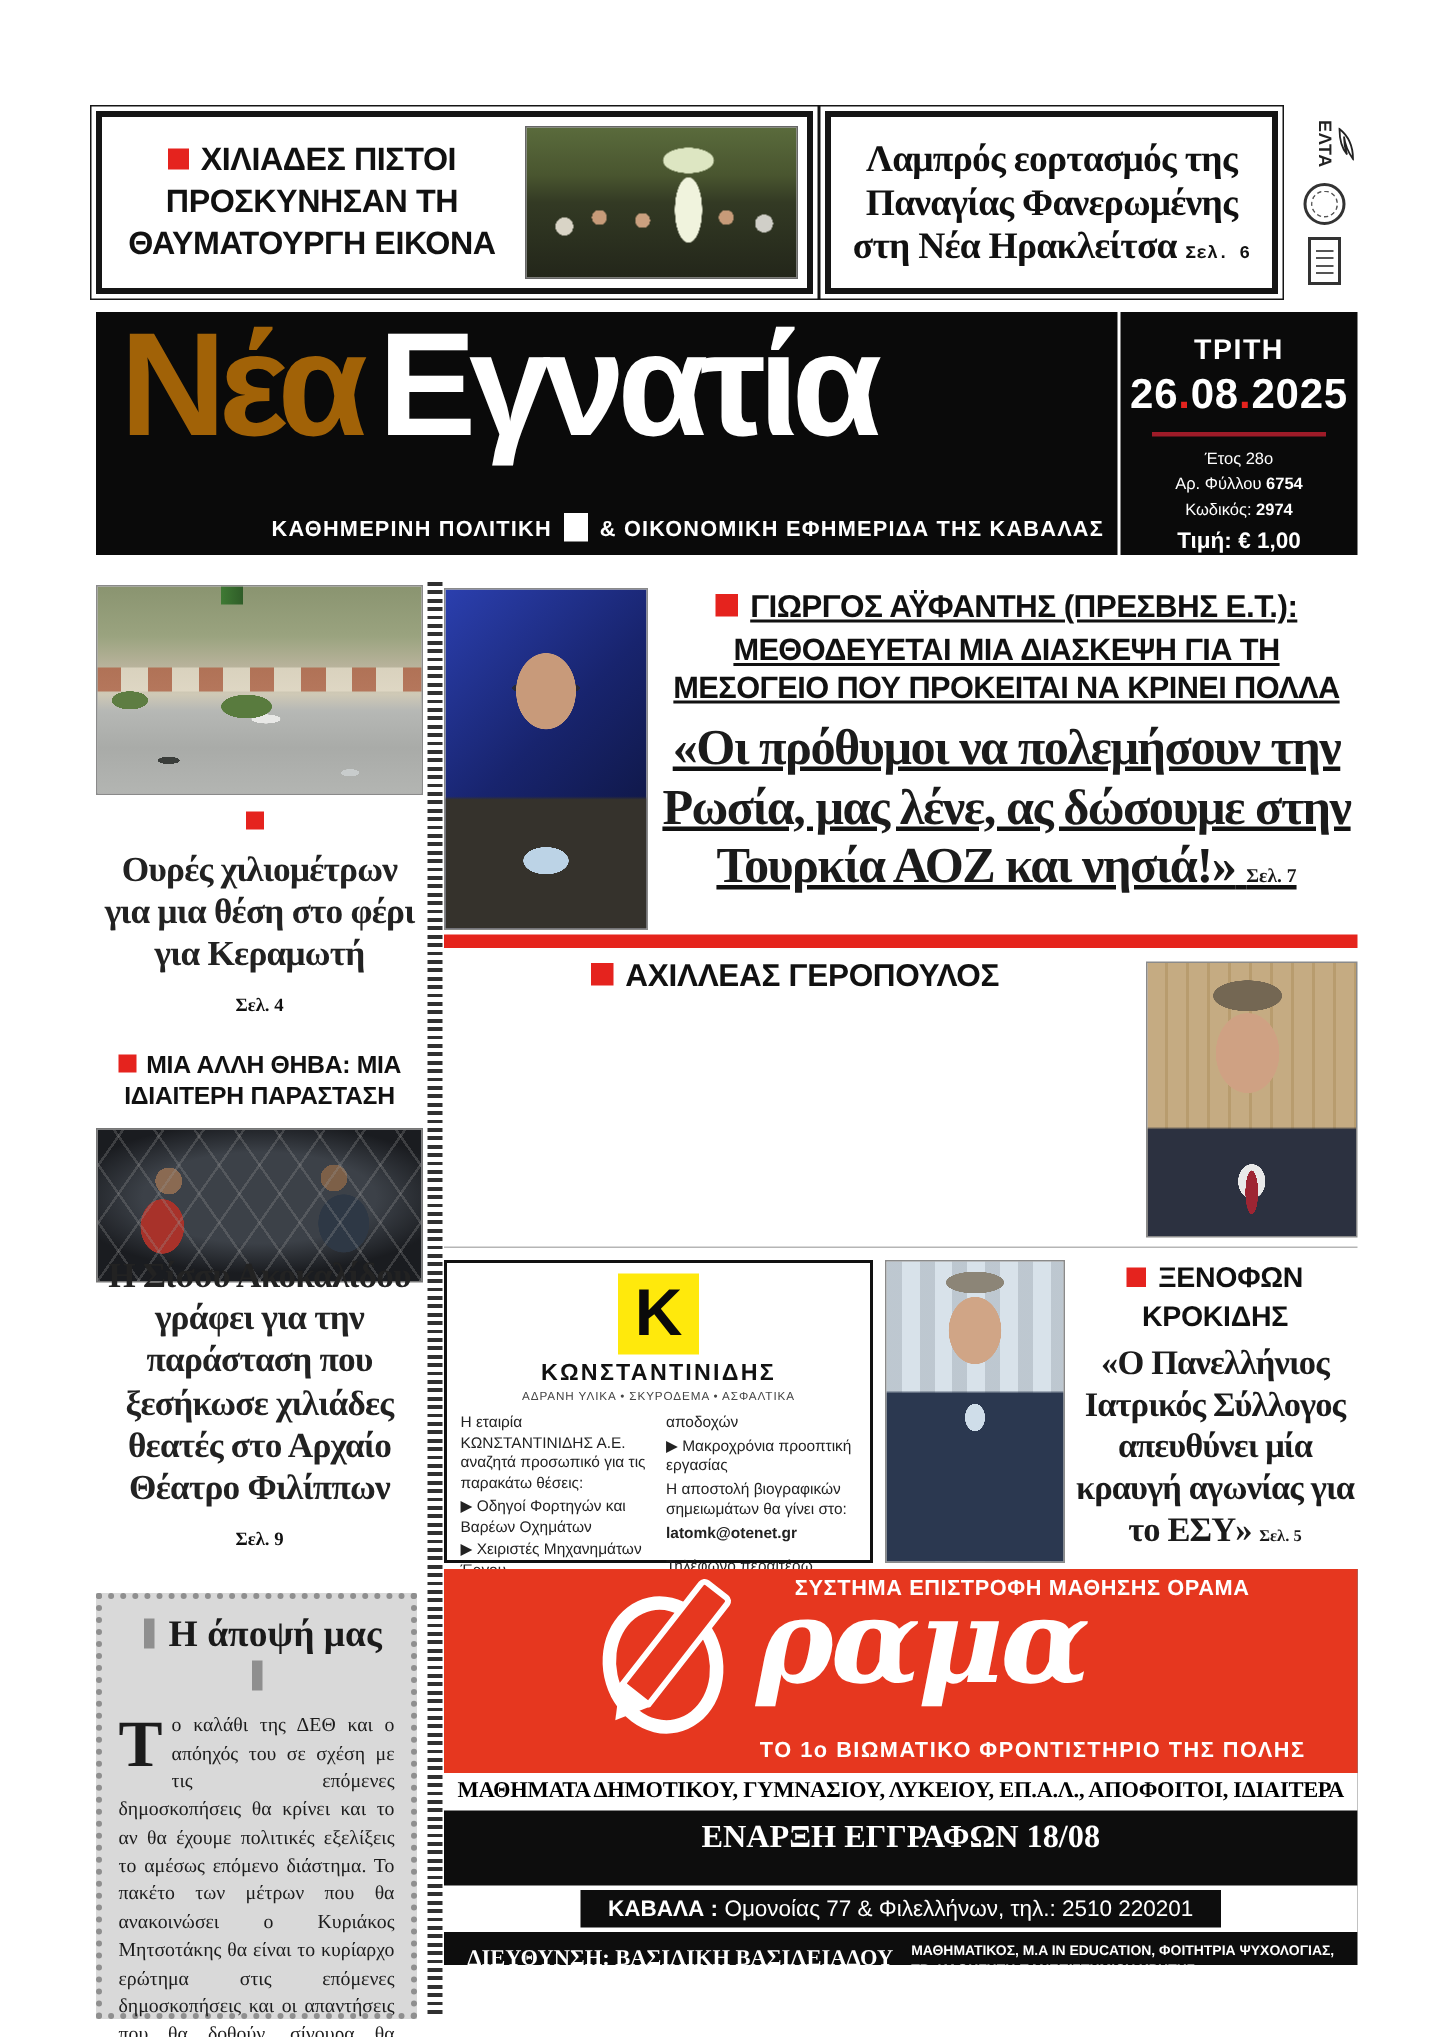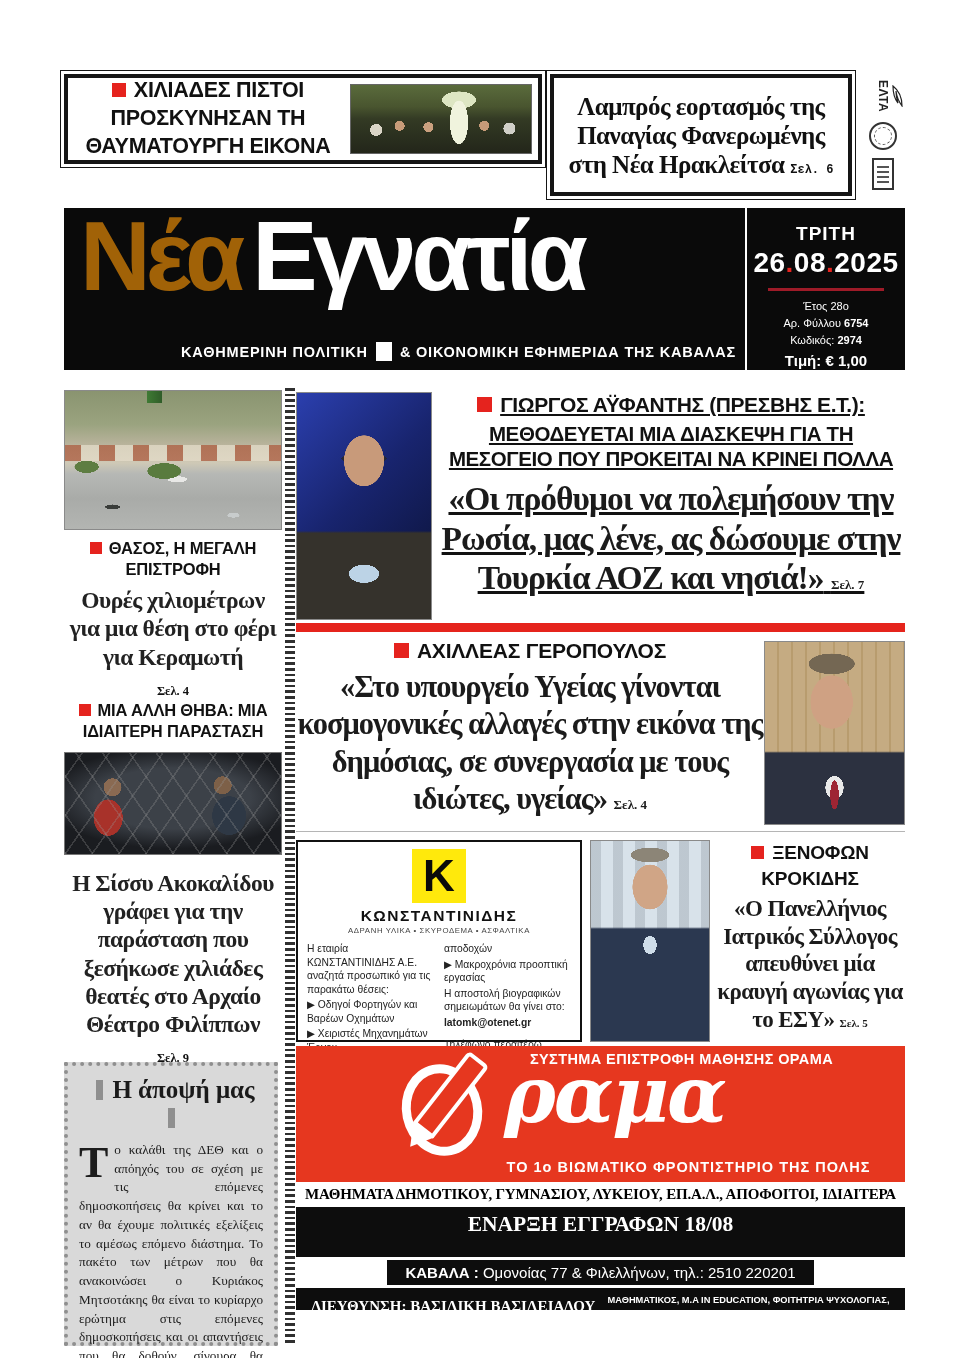--- a/index.html
+++ b/index.html
@@ -6,21 +6,21 @@
   #page{position:relative;width:960px;height:1358px;background:#fff;overflow:hidden;
         font-family:"Liberation Sans","DejaVu Sans",sans-serif;color:#111;}
   .abs{position:absolute;}
   
   .kick{font-weight:bold;letter-spacing:-0.2px;line-height:1.25;}
   .serifh{font-family:"Liberation Serif","DejaVu Serif",serif;font-weight:bold;letter-spacing:-0.5px;}
   .pref{font-family:"Liberation Serif","DejaVu Serif",serif;font-weight:bold;}
   .sq{display:inline-block;background:#e5231e;vertical-align:baseline;margin-right:8px;}
   
   .banner-box{border:4px solid #151515;outline:1px solid #151515;outline-offset:3px;background:#fff;box-sizing:border-box;}
-  #banner-left{left:64px;top:74px;width:478px;height:90px;display:flex;}
+  #banner-left{left:64px;top:74px;width:478px;height:122px;display:flex;}
   #banner-left .bl-text{width:57%;display:flex;align-items:center;justify-content:center;
       font-size:21.5px;line-height:1.3;font-weight:bold;text-align:center;padding:2px 2px 2px 6px;letter-spacing:-0.3px;}
   #banner-left .sq{width:14px;height:14px;}
   .photo{box-sizing:border-box;border:1px solid #8a8a8a;}
   #photo-banner{flex:1;margin:6px;border:1px solid #666;
     background:
       radial-gradient(ellipse 15px 36px at 60% 55%, #f0f3dd 0 60%, rgba(0,0,0,0) 61%),
       radial-gradient(ellipse 28px 14px at 60% 22%, #dde6c2 0 60%, rgba(0,0,0,0) 61%),
       radial-gradient(circle 6px at 14% 66%, #d9d4c6 0 99%, rgba(0,0,0,0) 100%),
       radial-gradient(circle 5px at 27% 60%, #c79b79 0 99%, rgba(0,0,0,0) 100%),
@@ -78,21 +78,21 @@
   #story-theatre-kicker{top:700px;}
   #photo-theatre{left:64px;top:752px;width:218px;height:103px;border-color:#777;
     background:
       repeating-linear-gradient(55deg, rgba(150,150,150,0.28) 0 1.6px, rgba(0,0,0,0) 1.6px 22px),
       repeating-linear-gradient(-55deg, rgba(150,150,150,0.28) 0 1.6px, rgba(0,0,0,0) 1.6px 22px),
       radial-gradient(circle 9px at 22% 34%, #8a6a52 0 99%, rgba(0,0,0,0) 100%),
       radial-gradient(ellipse 24px 30px at 20% 64%, #a8322a 0 60%, rgba(0,0,0,0) 61%),
       radial-gradient(circle 9px at 73% 32%, #7d6048 0 99%, rgba(0,0,0,0) 100%),
       radial-gradient(ellipse 28px 32px at 76% 62%, #2e3845 0 60%, rgba(0,0,0,0) 61%),
       radial-gradient(ellipse 60% 50% at 50% 45%, #3c4148 0 60%, #1a1c20 100%);}
-  #story-theatre-headline{top:862px;}
+  #story-theatre-headline{top:830px;}
   
   #opinion-box{left:64px;top:1062px;width:214px;height:284px;box-sizing:border-box;
       background:#d9d9d9;border:4px dotted #8f8f8f;padding:10px 11px;}
   .op-title{text-align:center;font-family:"Liberation Serif",serif;font-weight:bold;font-size:25px;color:#1a1a1a;}
   .op-bar{display:inline-block;width:7px;height:20px;background:#8f8f8f;vertical-align:-2px;margin:0 9px;}
   .op-body{margin-top:9px;font-family:"Liberation Serif","DejaVu Serif",serif;font-size:13.2px;line-height:1.42;
       text-align:justify;color:#1c1c1c;}
   .op-drop{float:left;font-size:44px;line-height:0.85;font-weight:bold;margin:3px 6px 0 0;font-family:"Liberation Serif",serif;}
   
   #photo-aufantis{left:296px;top:392px;width:136px;height:228px;
@@ -219,21 +219,21 @@
       <div class="m-meta"><span>Κωδικός:</span> <b>2974</b></div>
       <div class="m-price"><span>Τιμή:</span> <b>€ 1,00</b></div>
     </div>
   </div>
 
   <div id="vdivider" class="abs"></div>
 
   <div id="photo-port" class="abs photo"></div>
 
   <div id="story-thassos" class="abs lstory">
-    <div class="kick"><span class="sq"></span><span>ΘΑΣΟΣ, Η ΜΕΓΑΛΗ ΕΠΙΣΤΡΟΦΗ</span></div>
+    <div class="kick"><span class="sq"></span></div>
     <span class="serifh">Ουρές χιλιομέτρων για μια θέση στο φέρι για Κεραμωτή</span>
     <span class="pref">Σελ. 4</span>
   </div>
 
   <div id="story-theatre-kicker" class="abs lstory">
     <div class="kick"><span class="sq"></span><span>ΜΙΑ ΑΛΛΗ ΘΗΒΑ: ΜΙΑ ΙΔΙΑΙΤΕΡΗ ΠΑΡΑΣΤΑΣΗ</span></div>
   </div>
 
   <div id="photo-theatre" class="abs photo"></div>
 
@@ -252,21 +252,20 @@
   <div id="story-main-text" class="abs">
     <div class="kick"><span class="sq"></span><span>ΓΙΩΡΓΟΣ ΑΫΦΑΝΤΗΣ (ΠΡΕΣΒΗΣ Ε.Τ.):</span></div>
     <div class="subkick">ΜΕΘΟΔΕΥΕΤΑΙ ΜΙΑ ΔΙΑΣΚΕΨΗ ΓΙΑ ΤΗ ΜΕΣΟΓΕΙΟ ΠΟΥ ΠΡΟΚΕΙΤΑΙ ΝΑ ΚΡΙΝΕΙ ΠΟΛΛΑ</div>
     <span class="serifh"><span>«Οι πρόθυμοι να πολεμήσουν την Ρωσία, μας λένε, ας δώσουμε στην Τουρκία ΑΟΖ και νησιά!»</span> <span class="pref">Σελ. 7</span></span>
   </div>
 
   <div id="redbar1" class="abs redbar"></div>
 
   <div id="story-health" class="abs">
     <div class="kick"><span class="sq"></span><span>ΑΧΙΛΛΕΑΣ ΓΕΡΟΠΟΥΛΟΣ</span></div>
-    <span class="serifh"><span>«Στο υπουργείο Υγείας γίνονται κοσμογονικές αλλαγές στην εικόνα της δημόσιας, σε συνεργασία με τους ιδιώτες, υγείας»</span> <span class="pref">Σελ. 4</span></span>
   </div>
 
   <div id="photo-gero" class="abs photo"></div>
 
   <div id="hline1" class="abs"></div>
 
   <div id="ad-konst" class="abs">
     <div class="k-logo">
         <span>K</span>
       </div>

